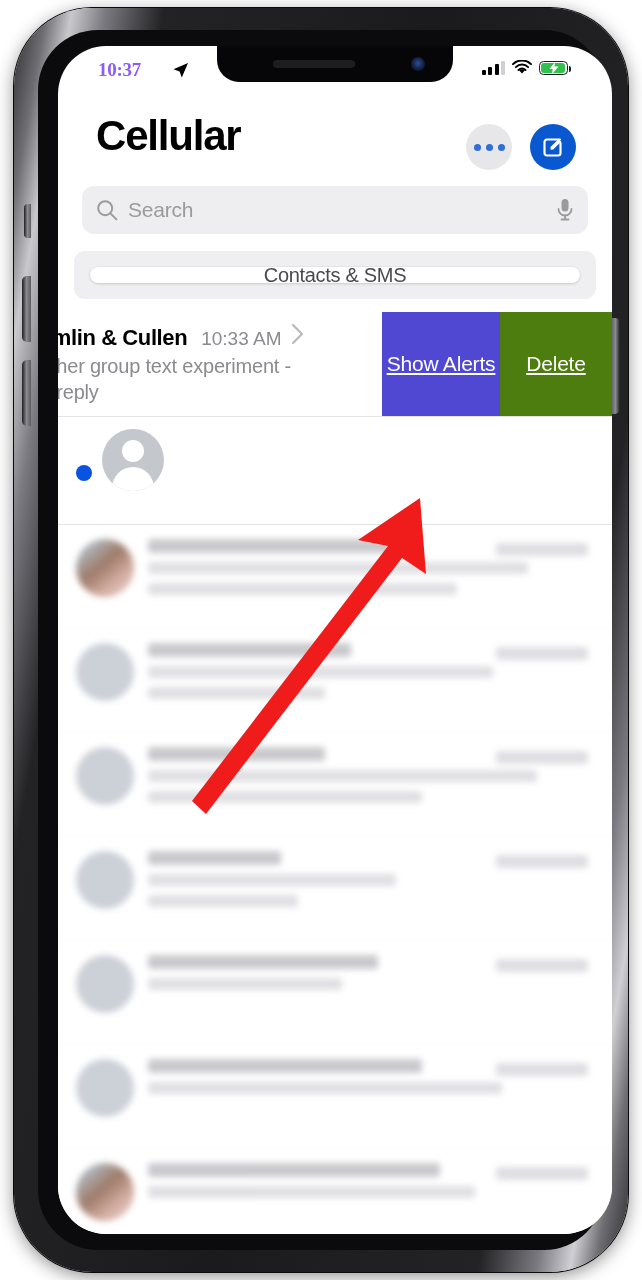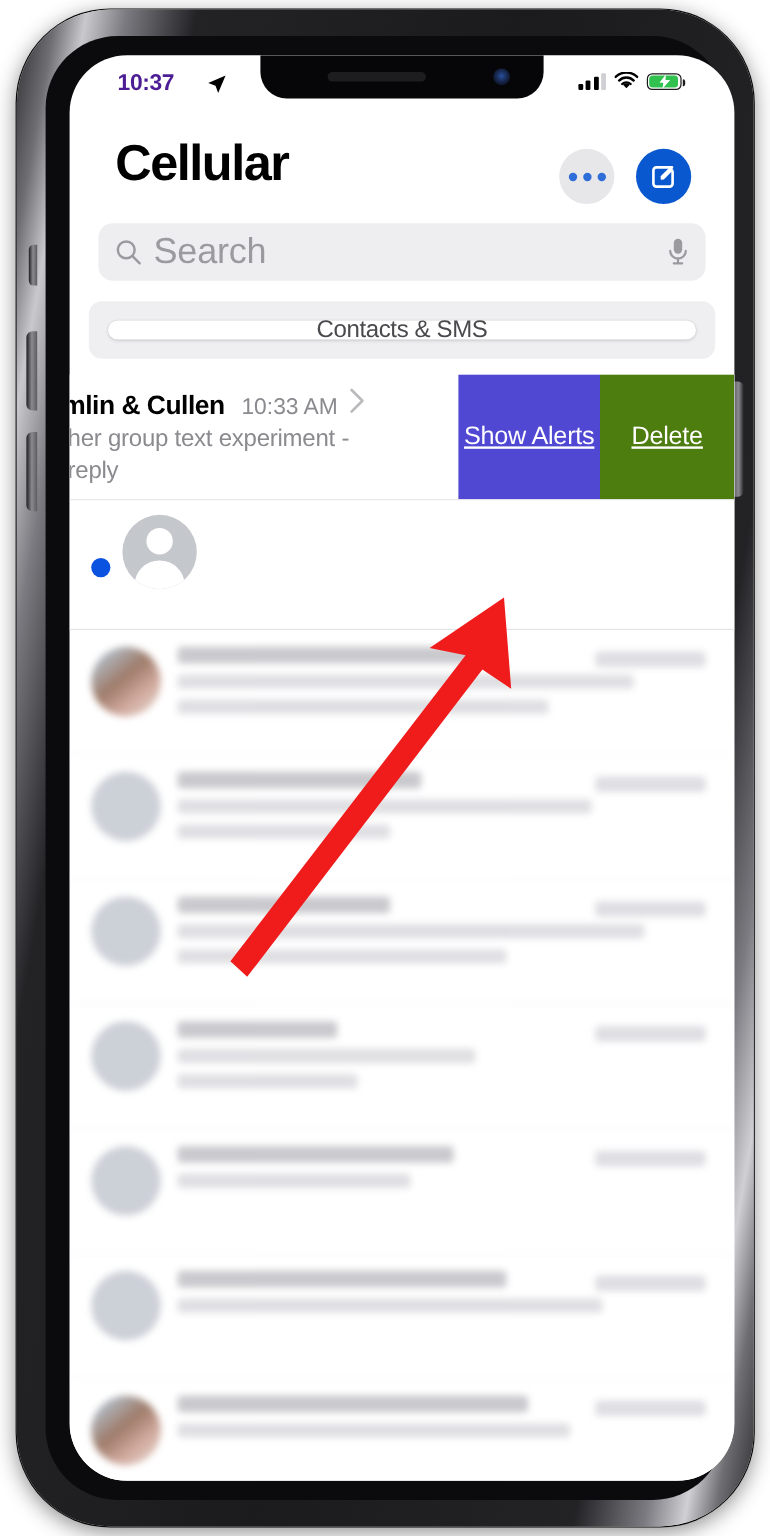--- a/index.html
+++ b/index.html
@@ -60,21 +60,21 @@
   }
   #front-camera {
     position: absolute; right: 28px; top: 11px;
     width: 14px; height: 14px; border-radius: 50%;
     background: radial-gradient(circle at 50% 45%, #2a4f9c 0%, #13203f 55%, #08090f 100%);
   }
 
   
   #status-bar {
     position: absolute; left: 0; top: 0; right: 12px; height: 46px;
-    z-index: 30; color: #4c1d95;
+    z-index: 30; color: #8b5cf6; font-family: Liberation Serif, serif;
   }
   #status-time {
     position: absolute; left: 40px; top: 13px;
     font-size: 19px; font-weight: 700; letter-spacing: -.3px;
   }
   #location-arrow-icon { position: absolute; left: 114px; top: 16px; }
   #status-right { position: absolute; right: 32px; top: 14px; display: flex; align-items: center; gap: 7px; }
   .sig-bar { width: 4px; background: #000; border-radius: 1px; display: inline-block; }
   #cellular-bars { display: flex; align-items: flex-end; gap: 2.5px; height: 14px; }
   #wifi-icon { display: block; }
@@ -108,21 +108,21 @@
     background: #0a58d0; display: flex; align-items: center; justify-content: center;
   }
 
   
   #search-bar {
     position: absolute; left: 24px; right: 24px; top: 140px;
     height: 48px; border-radius: 12px; background: #eeeef0;
     display: flex; align-items: center; padding: 0 14px;
   }
   #search-icon { flex: 0 0 auto; margin-right: 10px; }
-  #search-input-placeholder { flex: 1; font-size: 30px; color: #9a9a9f; letter-spacing: -.2px; }
+  #search-input-placeholder { flex: 1; font-size: 21px; color: #9a9a9f; letter-spacing: -.2px; }
   #mic-icon { flex: 0 0 auto; }
 
   
   #segmented-control {
     position: absolute; left: 16px; right: 16px; top: 205px;
     height: 48px; border-radius: 11px; background: #efeff1;
     display: flex; padding: 16px;
   }
   .segment {
     flex: 1; display: flex; align-items: center; justify-content: center;

